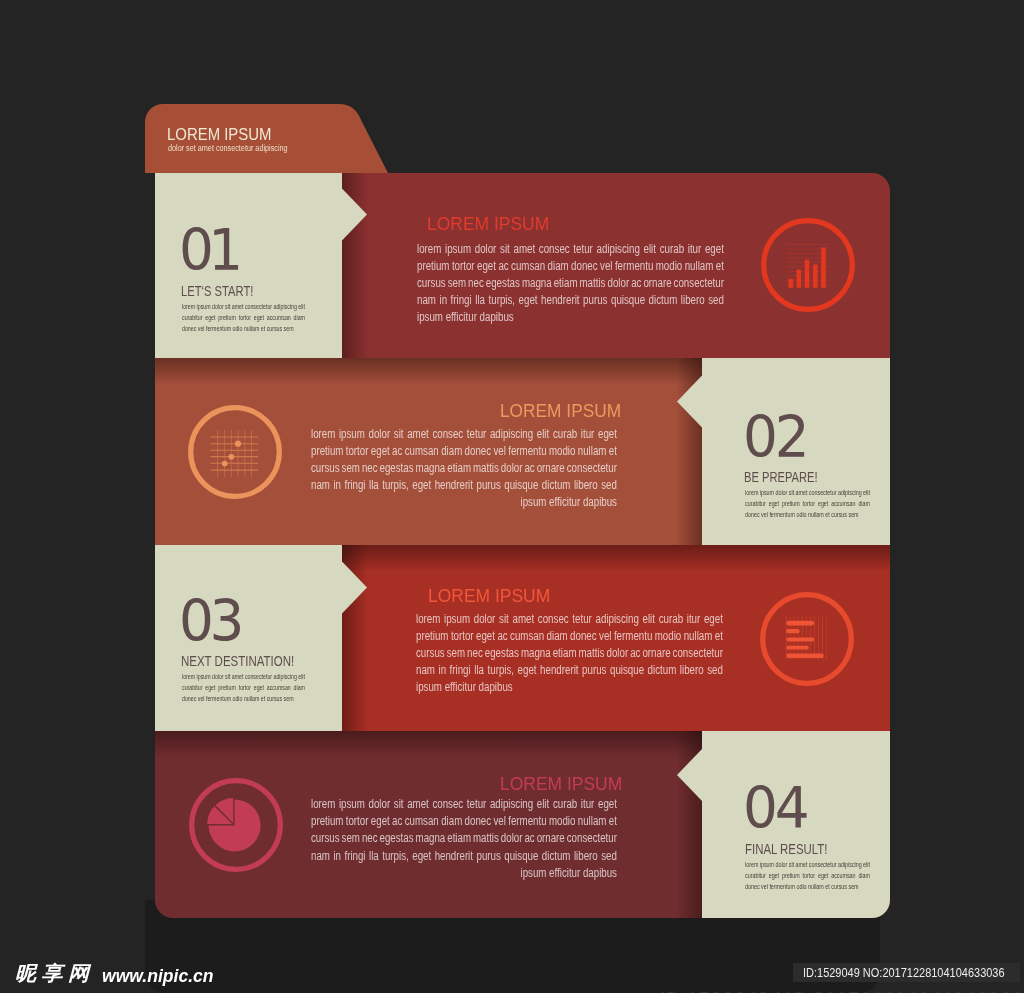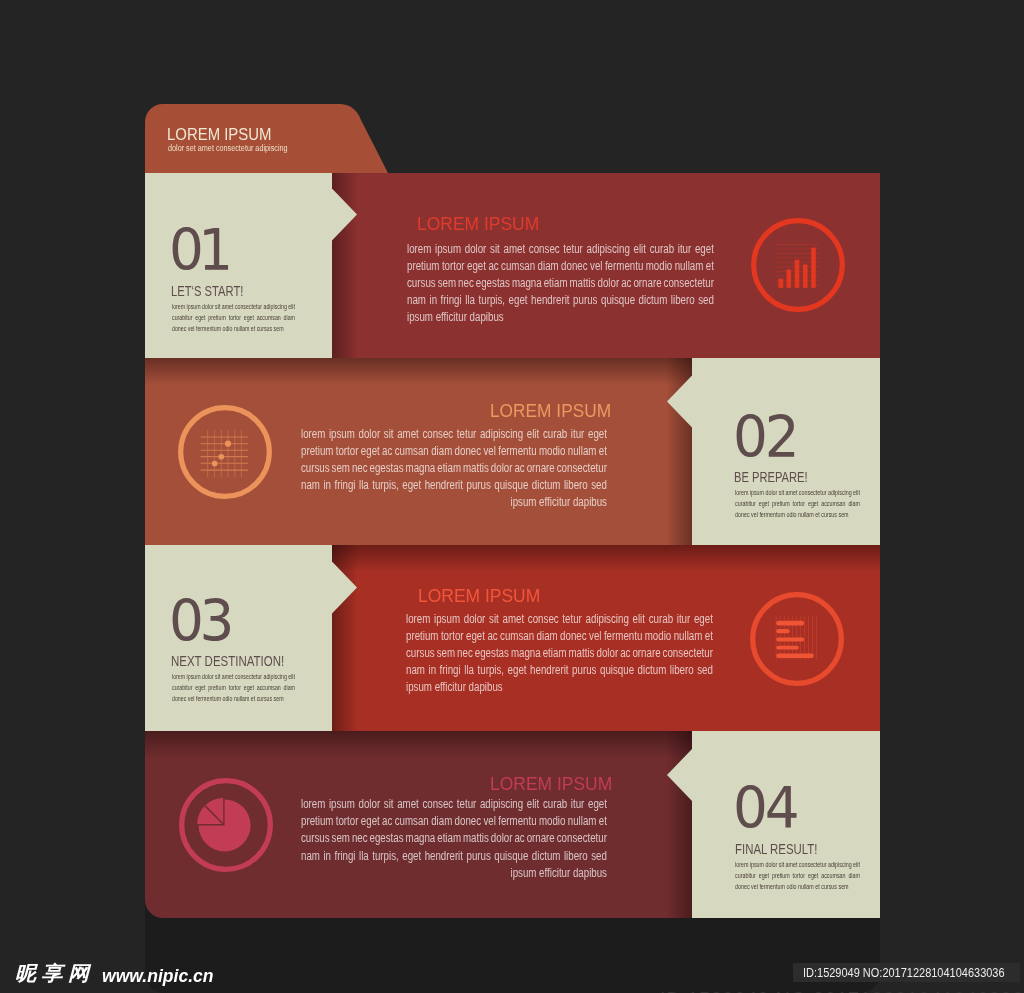--- a/index.html
+++ b/index.html
@@ -16,22 +16,22 @@
   .header-tab{position:absolute;left:145px;top:104px;width:244px;height:69px;}
   .header-tab .tabshape{position:absolute;left:0;top:0;width:244px;height:69px;}
   .header-title{position:absolute;left:22.2px;top:22px;font-size:17.2px;letter-spacing:0;
       color:#f1e8d4;white-space:nowrap;font-weight:400;line-height:1;
       transform:scaleX(.868);transform-origin:left top;}
   .header-sub{position:absolute;left:22.5px;top:38.6px;font-size:9.6px;letter-spacing:0;
       color:#ecdfc9;white-space:nowrap;font-weight:400;line-height:1;
       transform:scaleX(.755);transform-origin:left top;}
 
   
-  .card{position:absolute;left:145px;top:173px;width:735px;height:745px;
-        border-radius:0 18px 18px 18px;overflow:hidden;padding-left:31px;}
+  .card{position:absolute;left:155px;top:173px;width:735px;height:745px;
+        border-radius:0 18px 18px 18px;overflow:hidden;}
   .row{position:absolute;left:0;width:735px;overflow:hidden;}
   .row .bg{position:absolute;left:0;top:0;right:0;bottom:0;}
   .row .topshadow{position:absolute;left:0;right:0;top:0;height:27px;
       background:linear-gradient(to bottom, rgba(22,4,4,.42), rgba(22,4,4,0));}
   
   .row .sideshadow{position:absolute;top:0;bottom:0;width:26px;}
   .row .sideshadow.fromleft{left:187px;
       background:linear-gradient(to right, rgba(20,4,4,.40), rgba(20,4,4,0));}
   .row .sideshadow.fromright{right:188px;
       background:linear-gradient(to left, rgba(20,4,4,.40), rgba(20,4,4,0));}

